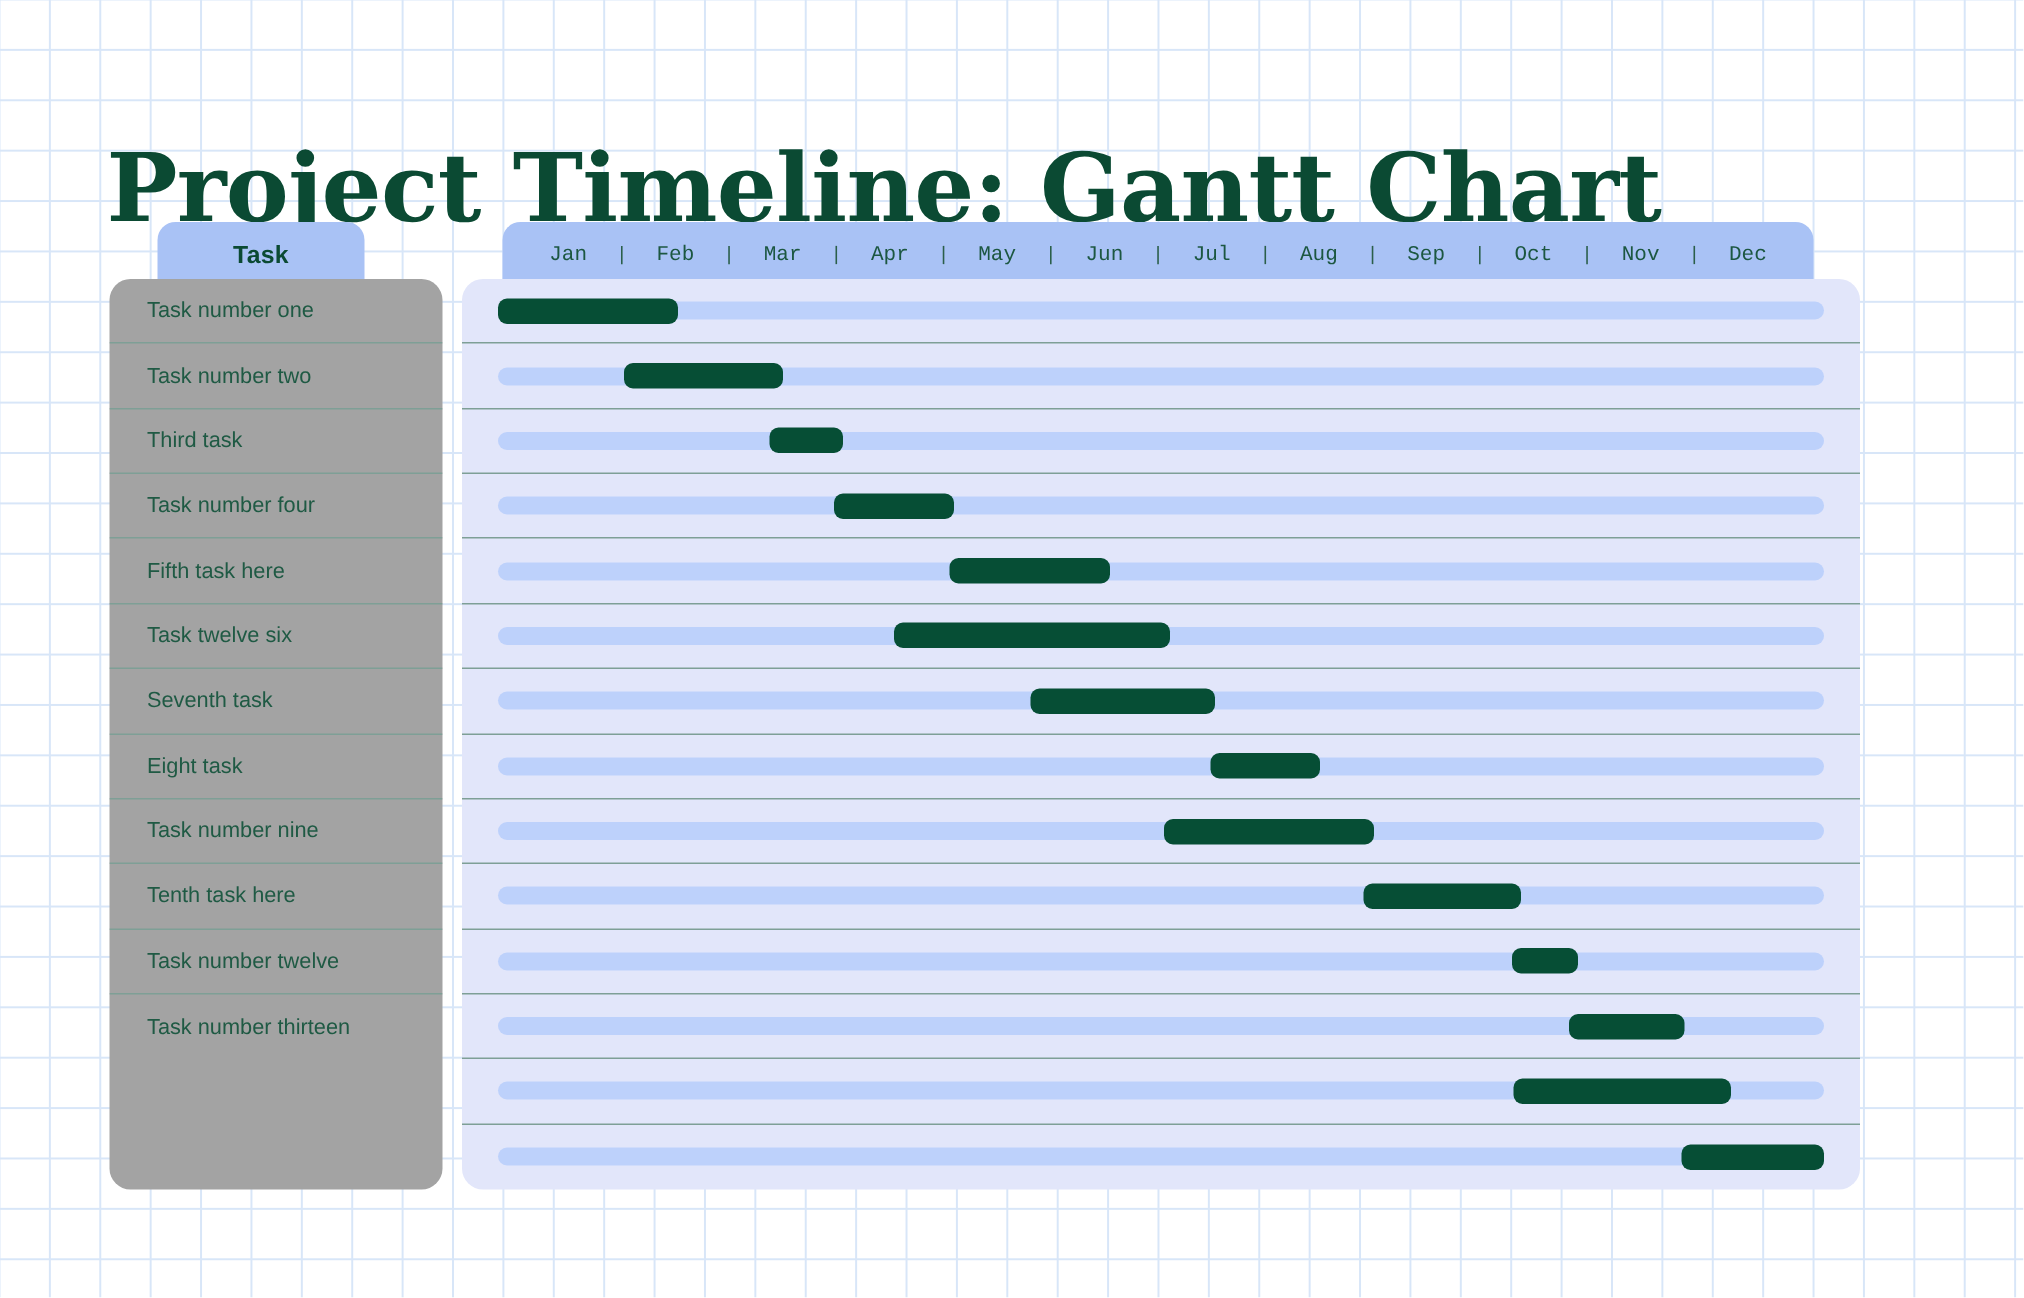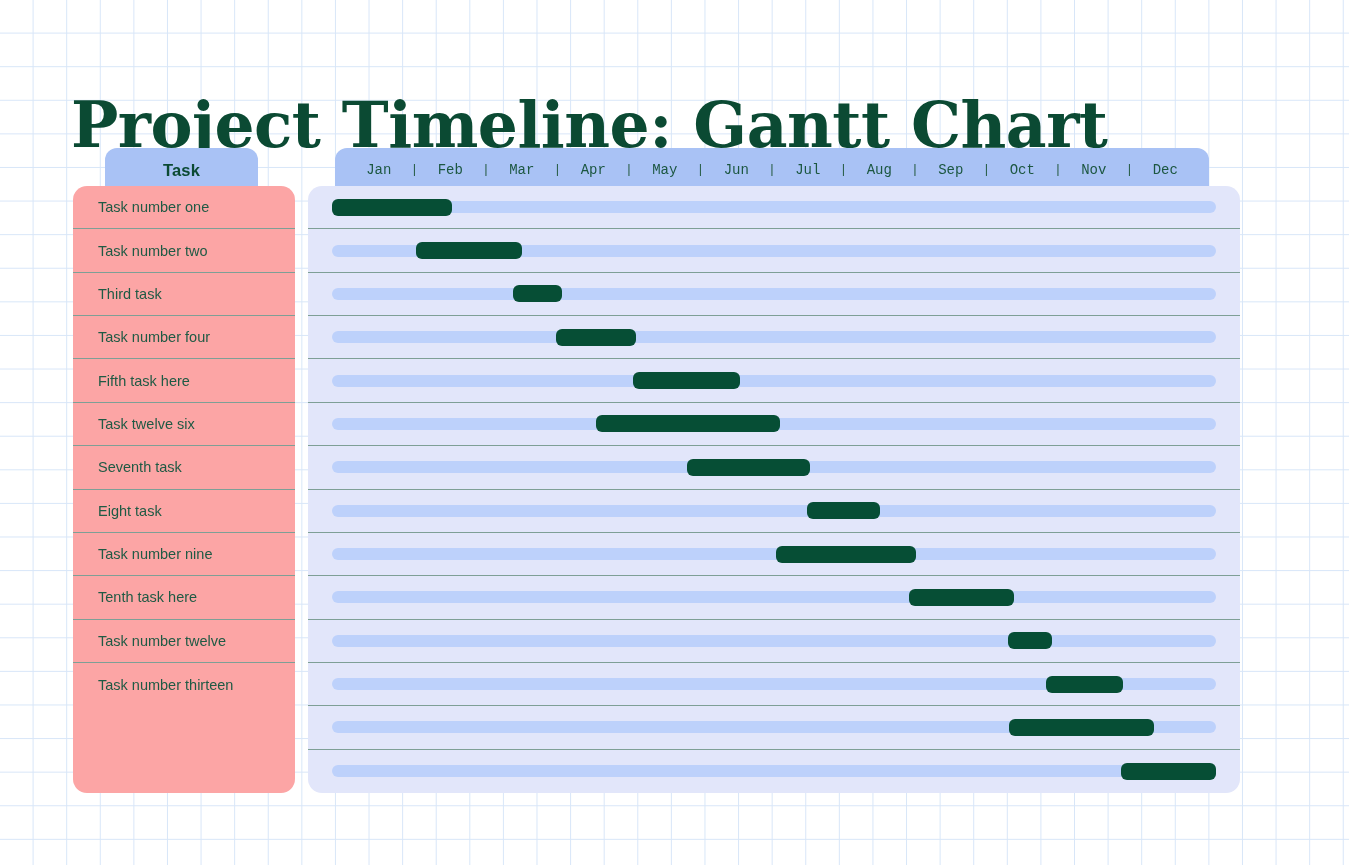--- a/index.html
+++ b/index.html
@@ -46,21 +46,21 @@
     color: #0b4a33;
     white-space: nowrap;
     line-height: 1.15;
   }
 
   
   #task-header-tab {
     position: absolute;
     left: 105px;
     top: 148px;
-    width: 153px;
+    width: 138px;
     height: 44px;
     background: #a9c2f5;
     border-radius: 12px 12px 0 0;
     display: flex;
     align-items: center;
     justify-content: center;
     z-index: 3;
   }
   #task-header-tab .tab-label {
     font-size: 16.5px;
@@ -110,21 +110,21 @@
     width: 6px;
   }
 
   
   #task-panel {
     position: absolute;
     left: 73px;
     top: 186px;
     width: 222px;
     height: 607px;
-    background: #fca5a5;
+    background: #a3a3a3;
     border-radius: 14px;
     z-index: 4;
     overflow: hidden;
   }
   .task-row {
     height: 43.36px;
     display: flex;
     align-items: center;
     padding-left: 25px;
     box-sizing: border-box;

